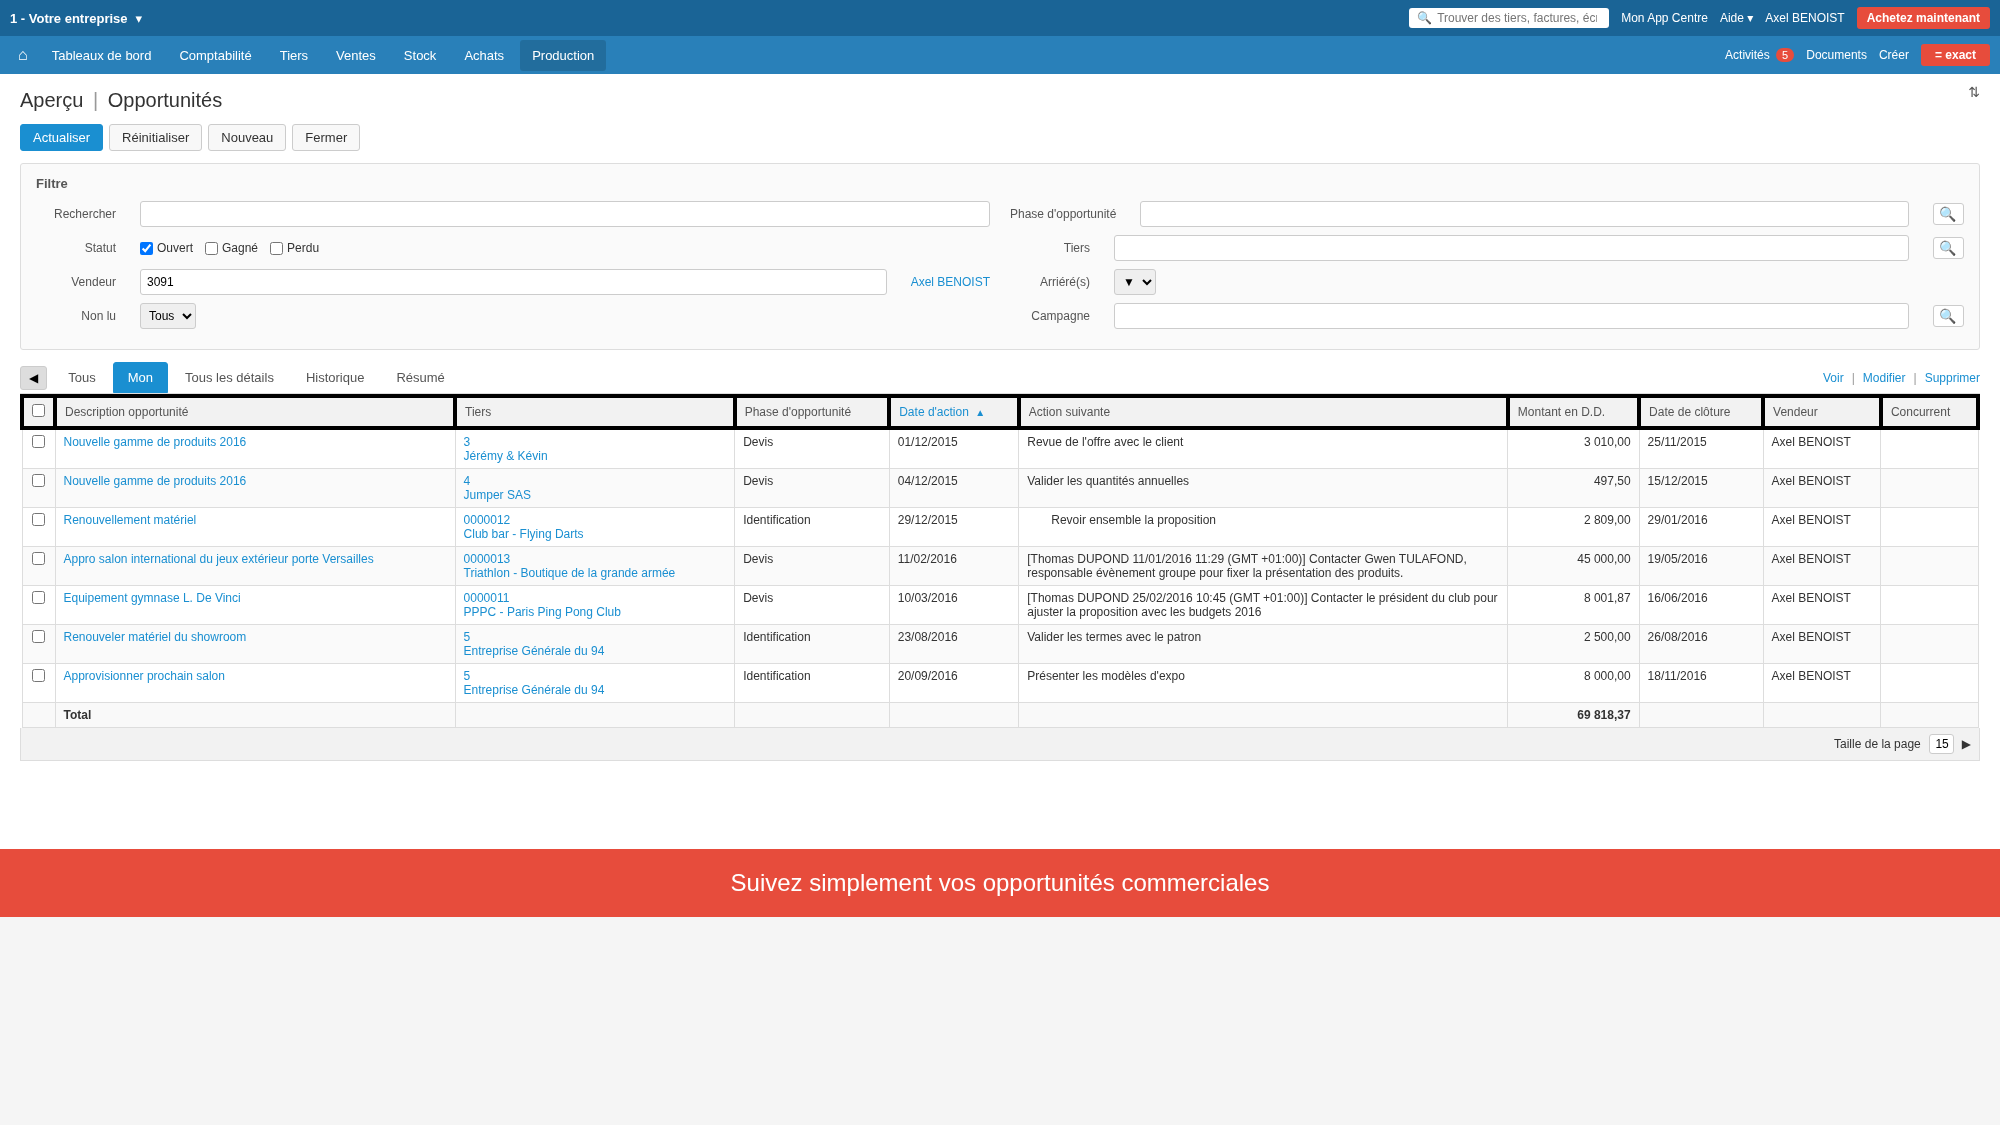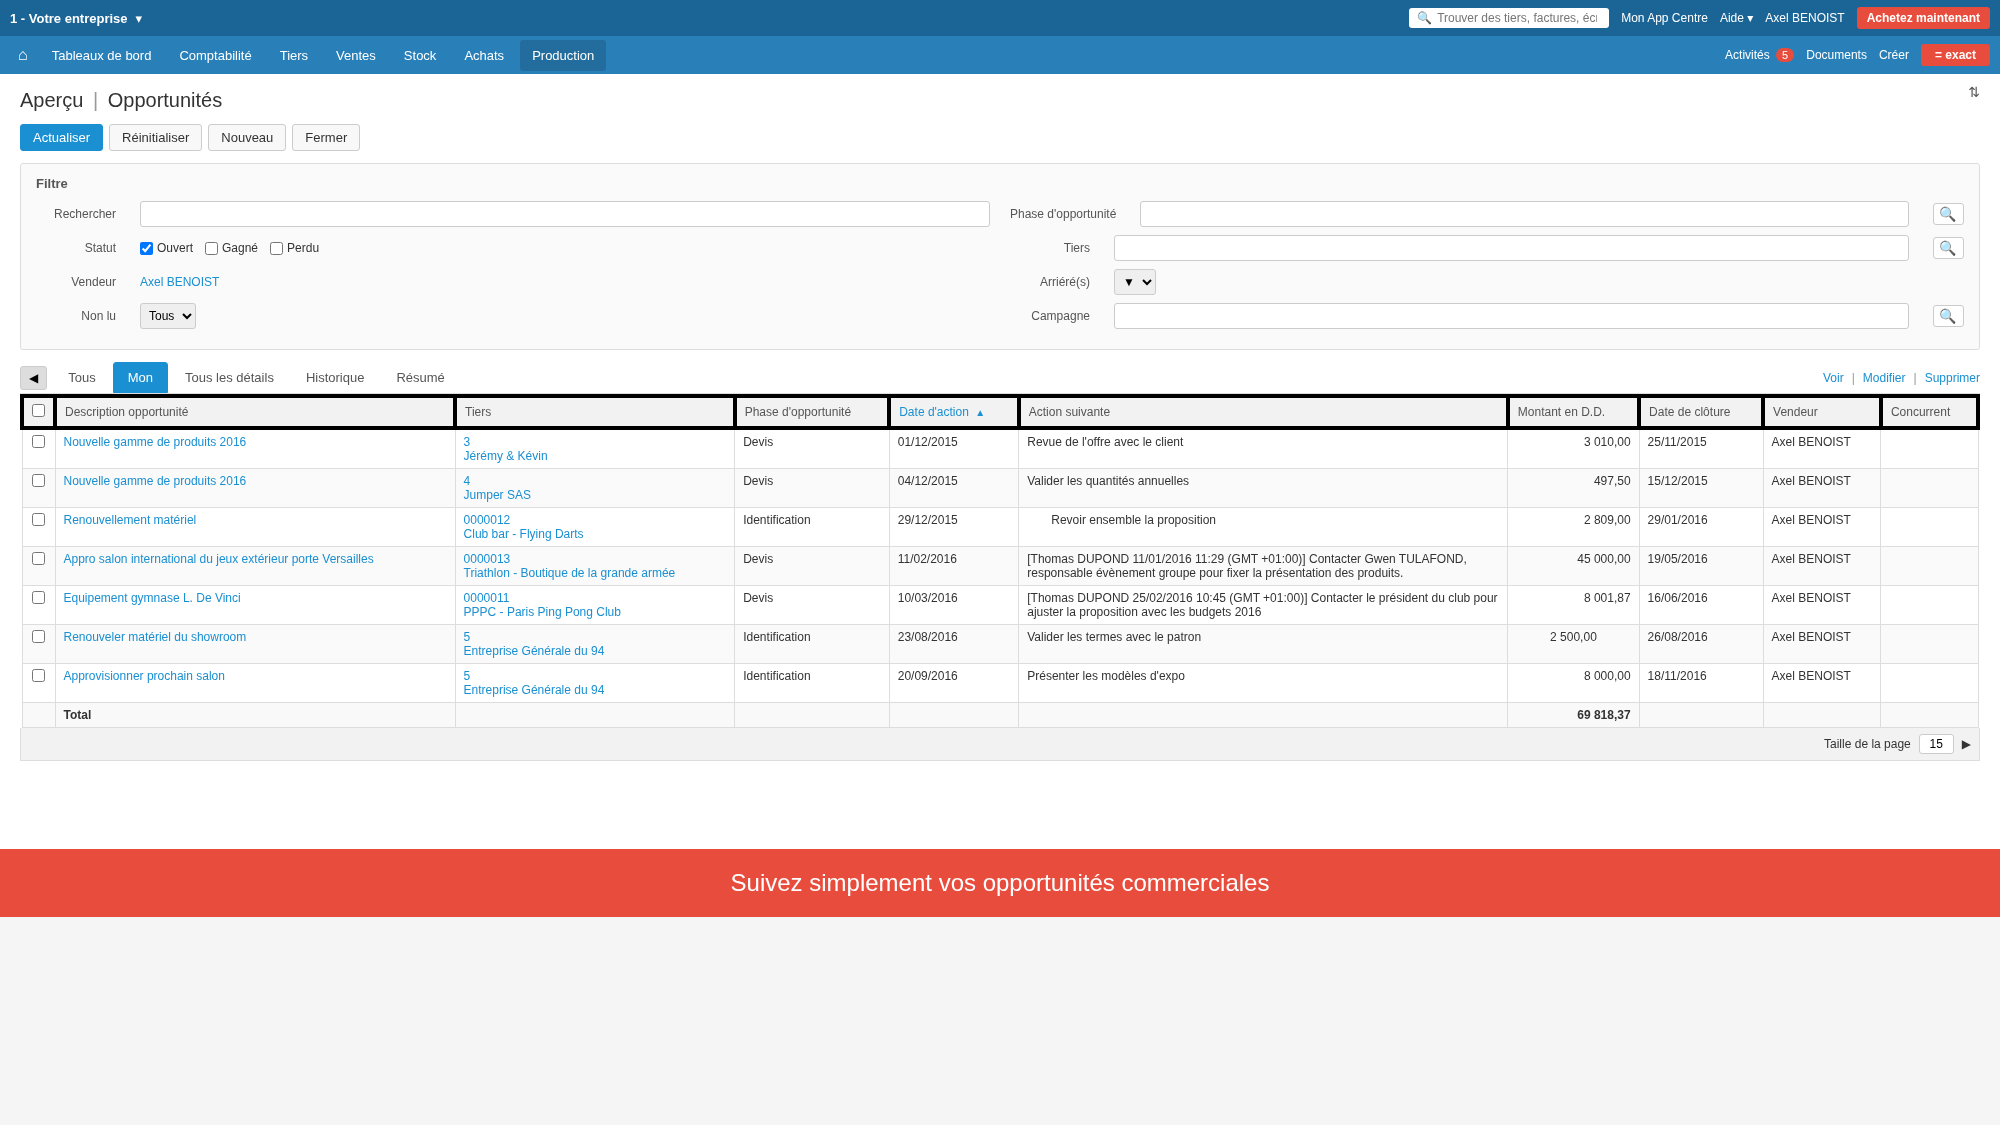--- a/index.html
+++ b/index.html
@@ -307,26 +307,26 @@
       justify-content: flex-end;
       align-items: center;
       padding: 6px 8px;
       background: #f2f2f2;
       border: 1px solid #ddd;
       border-top: none;
       font-size: 12px;
       gap: 8px;
     }
     .page-size-input {
-      width: 35px;
+      width: 25px;
       padding: 2px 4px;
       border: 1px solid #ccc;
       border-radius: 3px;
       font-size: 12px;
-      text-align: center;
+      text-align: right;
     }
 
     
     .promo-banner {
       background: #e74c3c;
       color: white;
       text-align: center;
       padding: 20px;
       font-size: 24px;
     }
@@ -431,20 +431,21 @@
       <div class="filter-group">
         <label class="filter-label">Tiers</label>
         <input type="text" class="filter-input" style="width: 200px;">
         <button class="search-btn">🔍</button>
       </div>
     </div>
 
     <div class="filter-row">
       <div class="filter-group">
         <label class="filter-label">Vendeur</label>
+        <input type="text" class="filter-input" style="width: 80px;" value="3091">
         <a class="vendeur-link">Axel BENOIST</a>
       </div>
       <div class="filter-group">
         <label class="filter-label">Arriéré(s)</label>
         <select class="filter-select">
           <option>▼</option>
         </select>
       </div>
     </div>
 
@@ -581,21 +582,21 @@
       <td class="checkbox-col"><input type="checkbox" style=""></td>
       <td><a class="cell-link">Renouveler matériel du showroom</a></td>
       <td>
         <a class="cell-link tiers-num">5</a>
         <br>
         <a class="cell-link">Entreprise Générale du 94</a>
       </td>
       <td>Identification</td>
       <td>23/08/2016</td>
       <td style="max-width:400px;">Valider les termes avec le patron</td>
-      <td style="text-align:center;">2 500,00</td>
+      <td style="text-align:right;">2 500,00</td>
       <td>26/08/2016</td>
       <td>Axel BENOIST</td>
       <td></td>
     </tr>
         <tr>
       <td class="checkbox-col"><input type="checkbox" style=""></td>
       <td><a class="cell-link">Approvisionner prochain salon</a></td>
       <td>
         <a class="cell-link tiers-num">5</a>
         <br>

